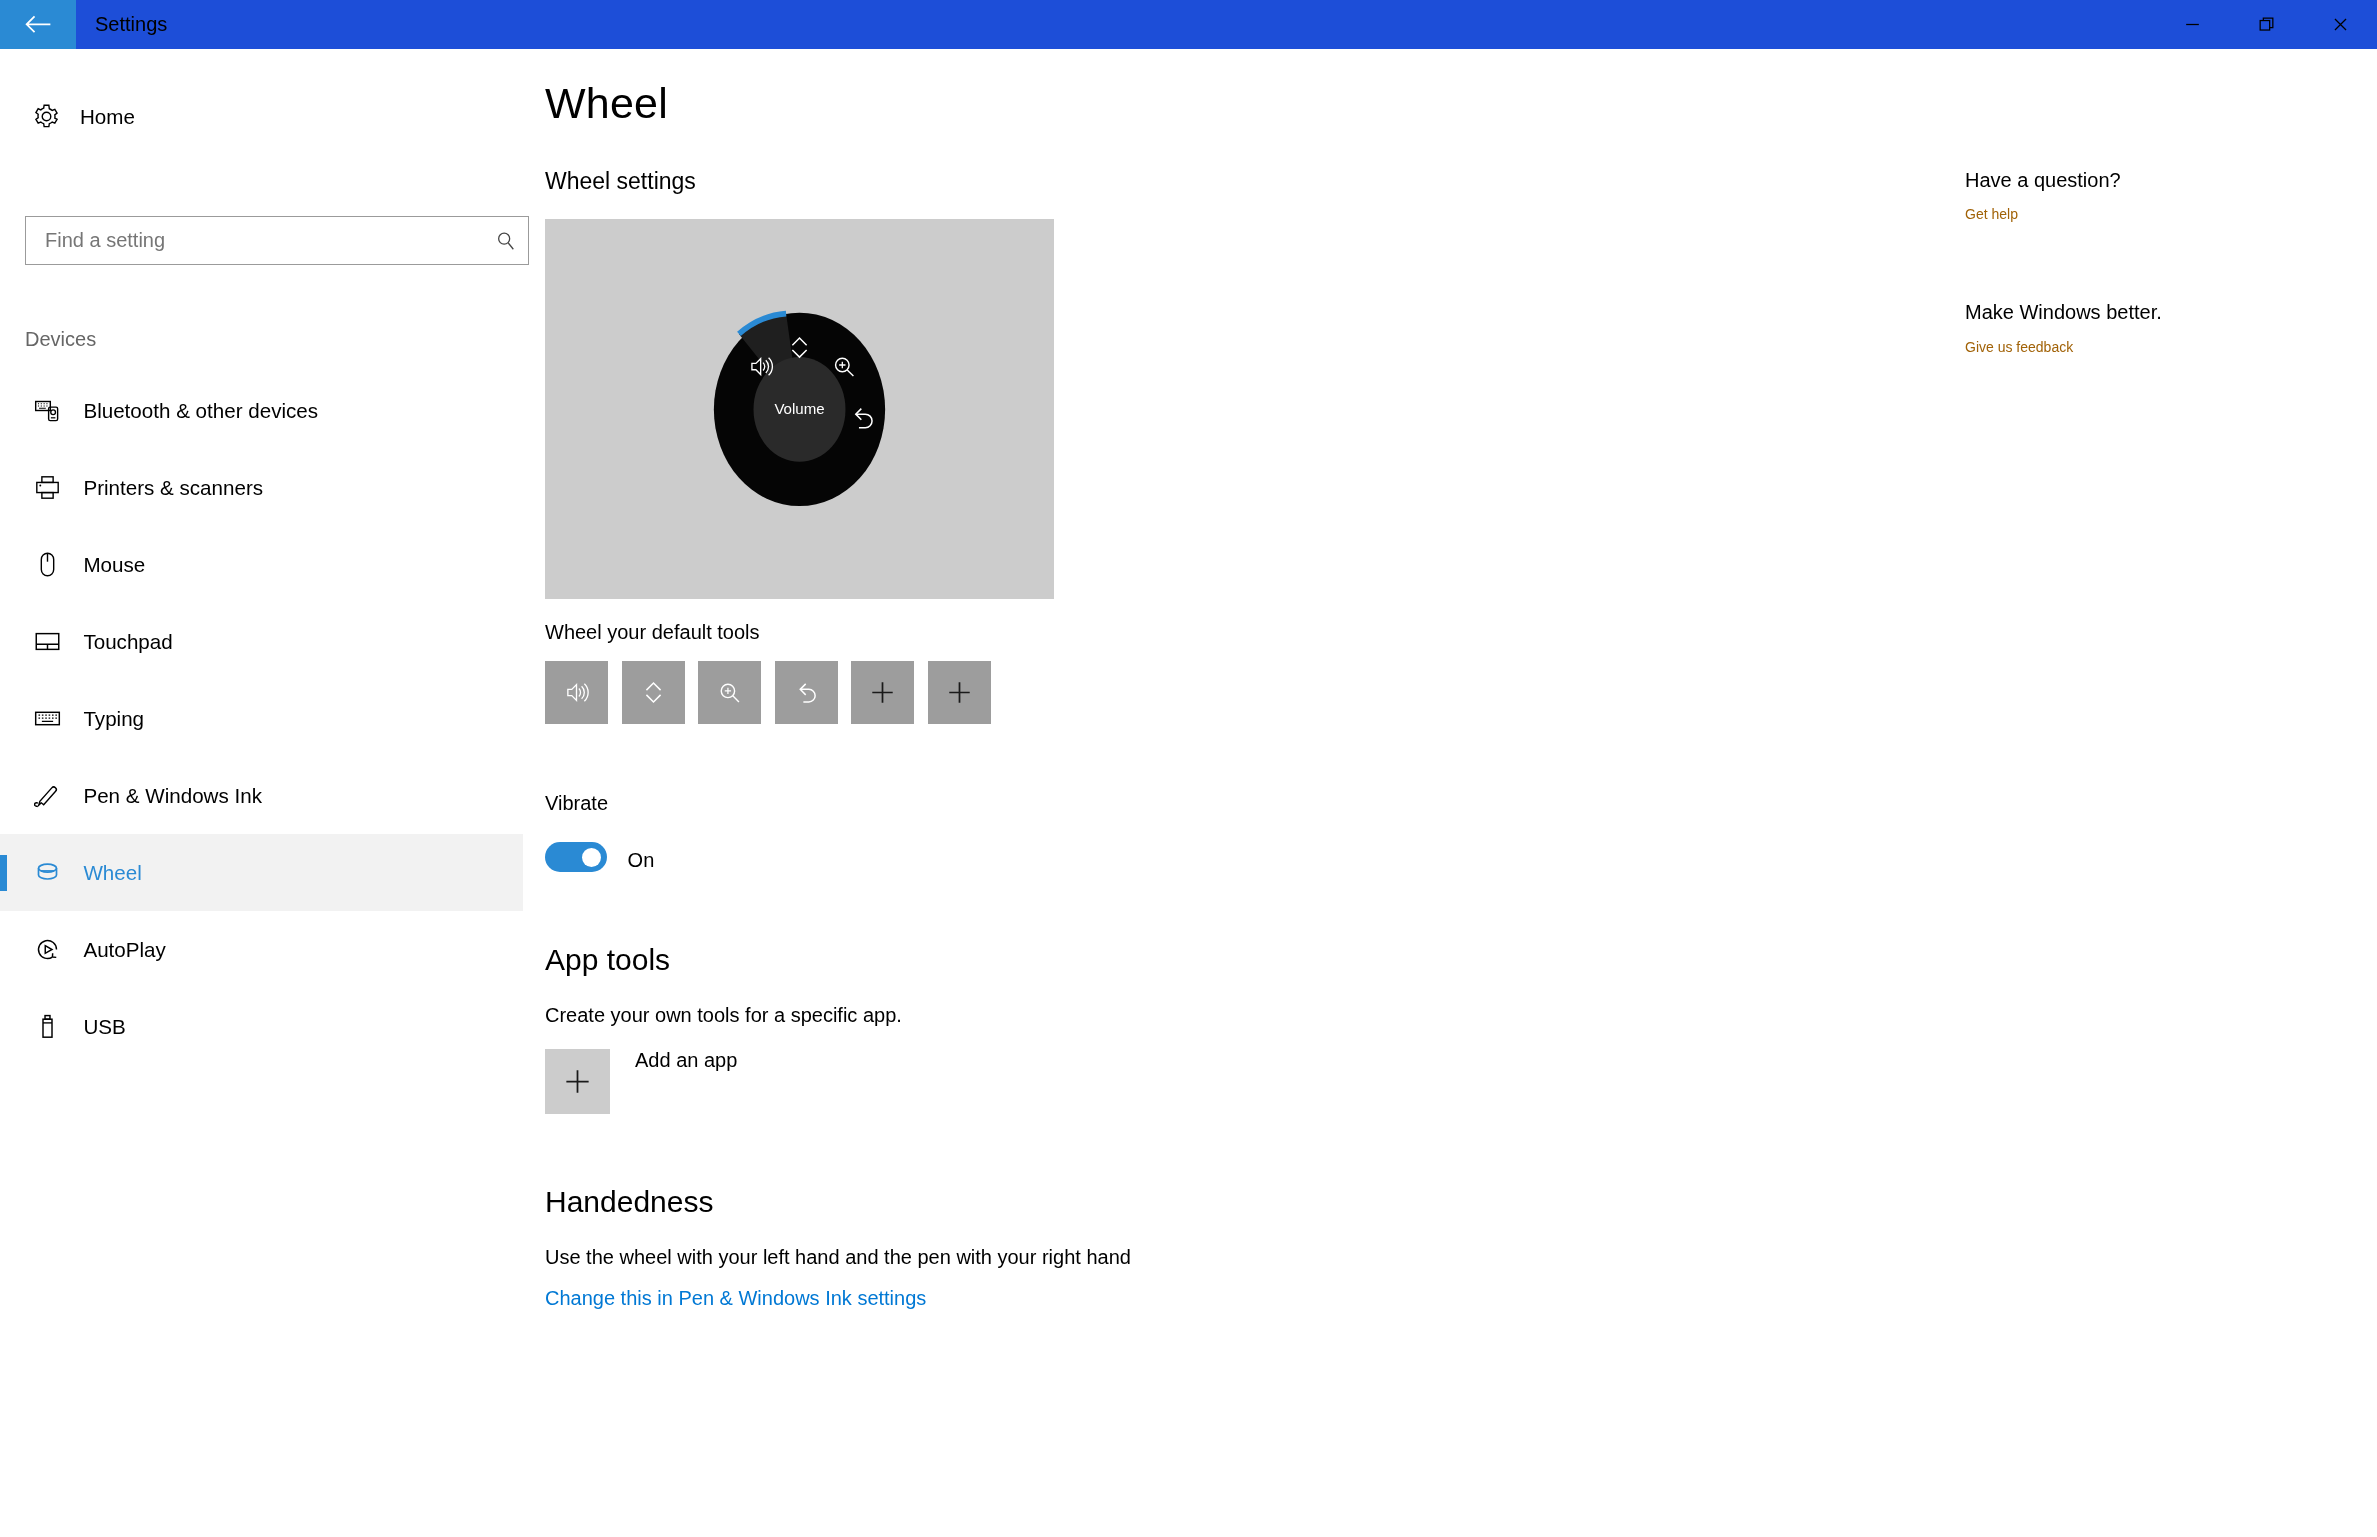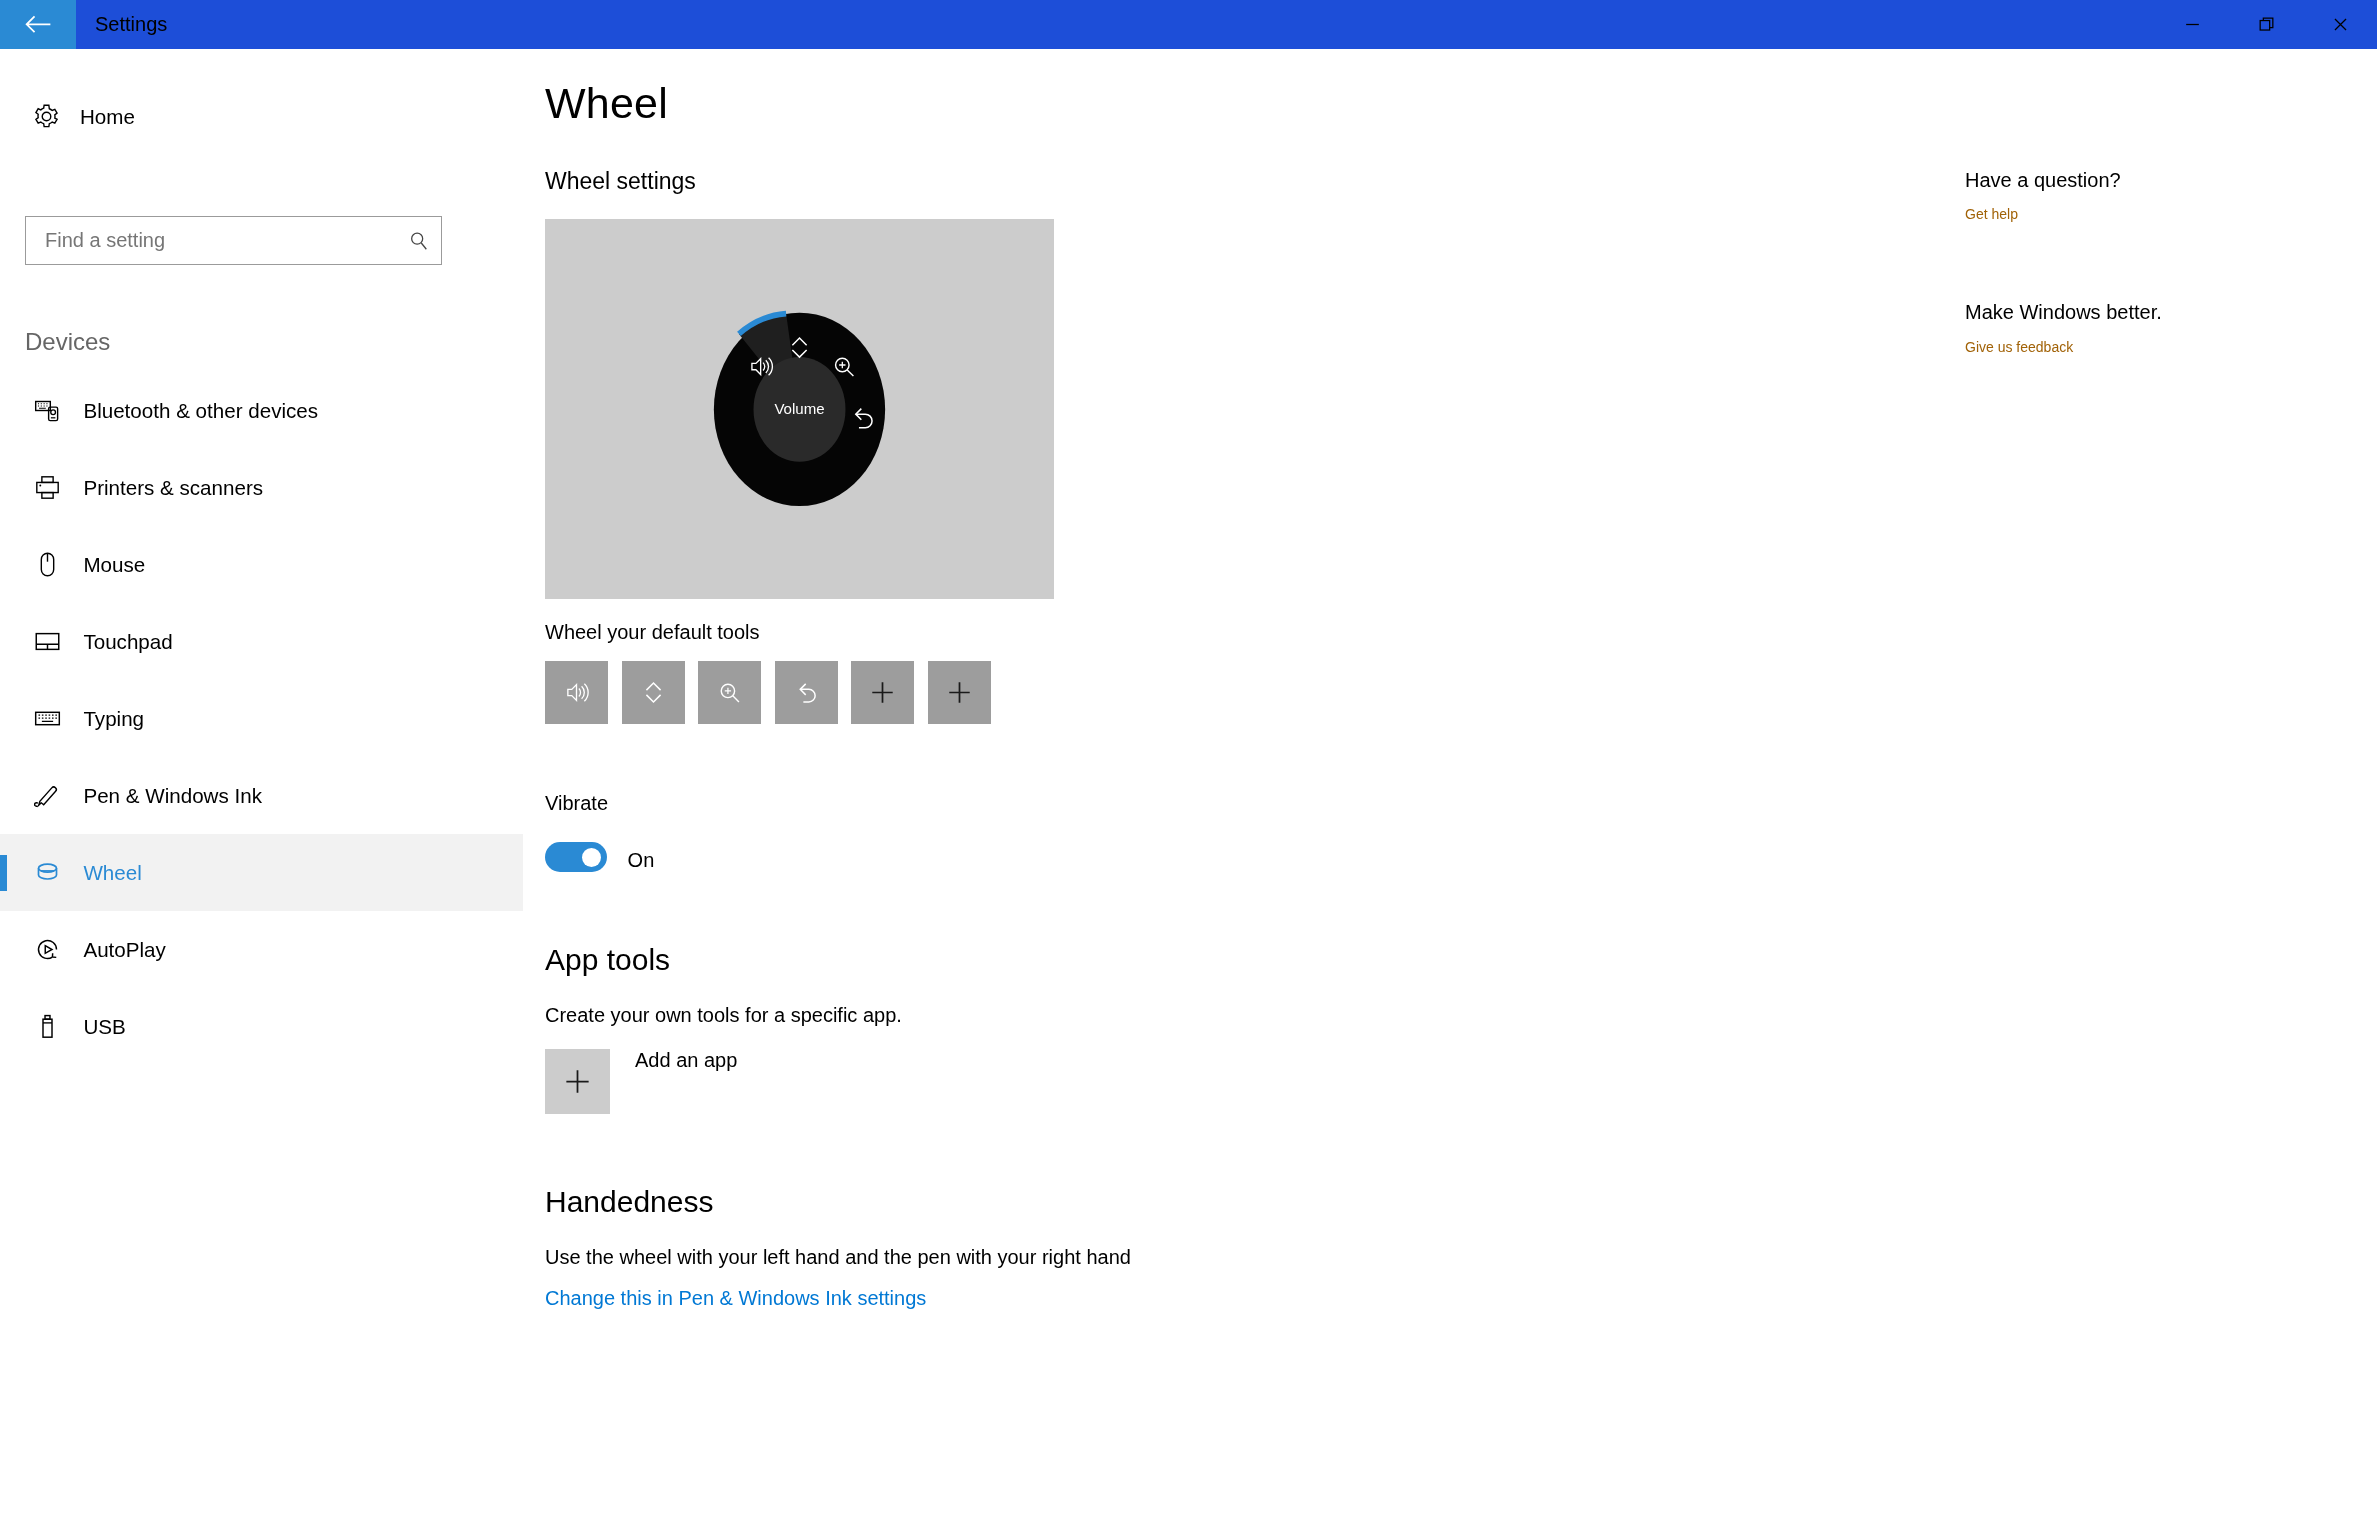--- a/index.html
+++ b/index.html
@@ -41,35 +41,35 @@
     background: #ffffff;
   }
   .home-row {
     position: absolute; left: 0; top: 43px; height: 49px; width: 523px;
     display: flex; align-items: center; padding-left: 33px; cursor: pointer;
   }
   .home-row .ico { width: 36px; display: flex; align-items: center; }
   .home-row .lbl { font-size: 20.6px; margin-left: 11px; }
 
   .searchbox {
-    position: absolute; left: 25px; top: 167px; width: 417px; height: 49px;
+    position: absolute; left: 25px; top: 167px; width: 504px; height: 49px;
     border: 1.6px solid #9b9b9b; background: #ffffff;
     display: flex; align-items: center;
   }
   .searchbox input {
     flex: 1; height: 100%; border: none; outline: none; background: transparent;
     font-family: "Liberation Sans", sans-serif; font-size: 20px; color: #222;
     padding: 0 12.7px 0 19px;
   }
   .searchbox input::placeholder { color: #767676; }
   .searchbox .sicon { width: 44px; display: flex; align-items: center; justify-content: center; cursor: pointer; }
 
   .group-header {
     position: absolute; left: 25px; top: 279px;
-    font-size: 24px; color: #666666;
+    font-size: 20px; color: #666666;
   }
 
   .navlist { position: absolute; left: 0; top: 323px; width: 523px; }
   .navitem {
     position: relative; height: 77px; display: flex; align-items: center;
     padding-left: 28px; cursor: pointer;
   }
   .navitem .accent {
     position: absolute; left: 0; top: 20.6px; width: 7.1px; height: 36px;
     background: #2a8ad4; display: none;

